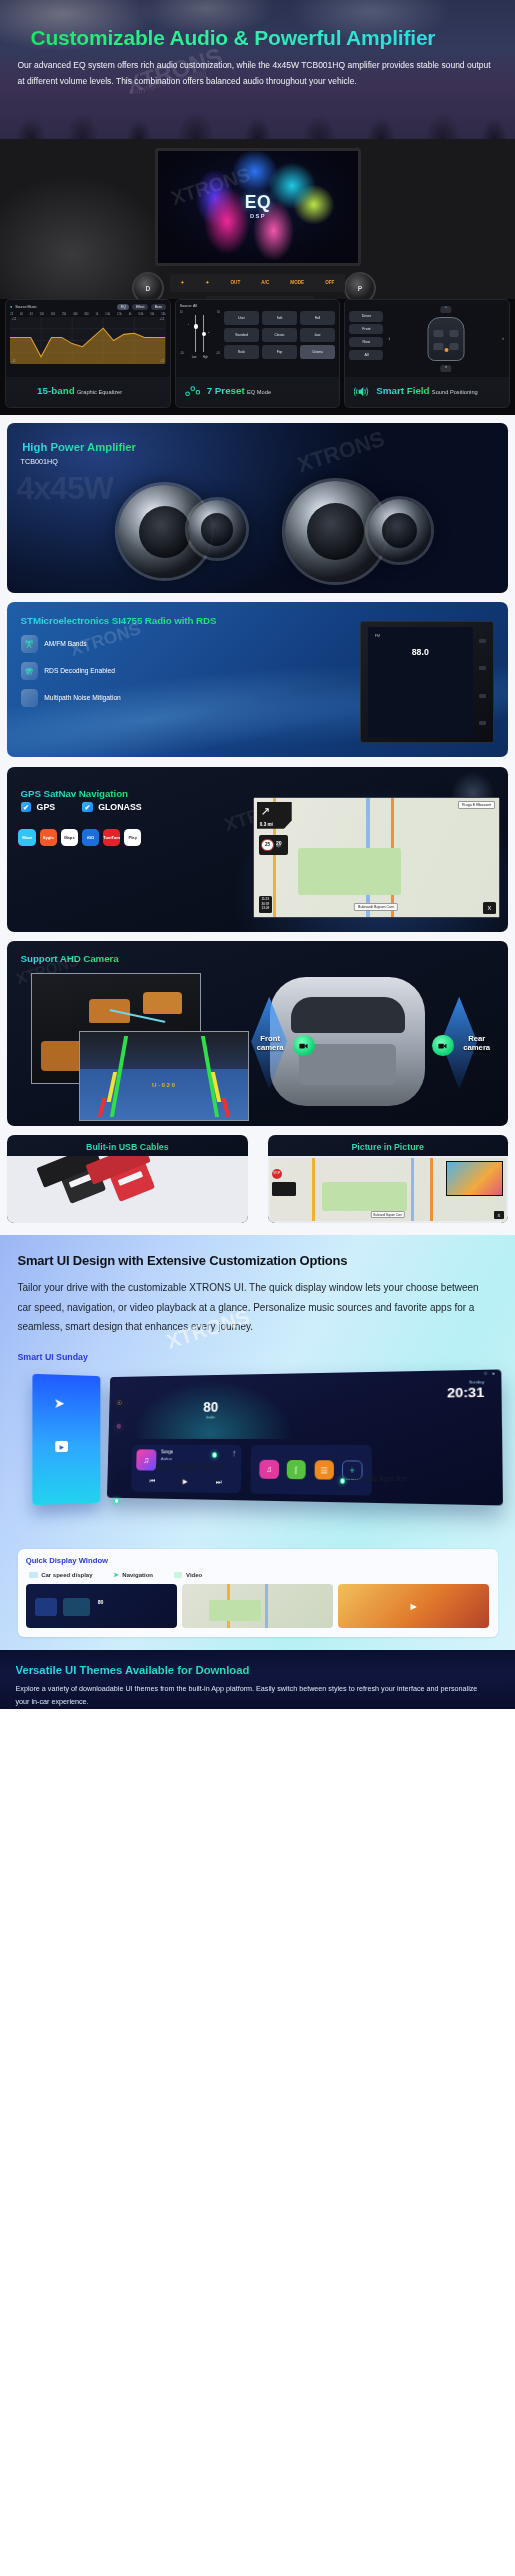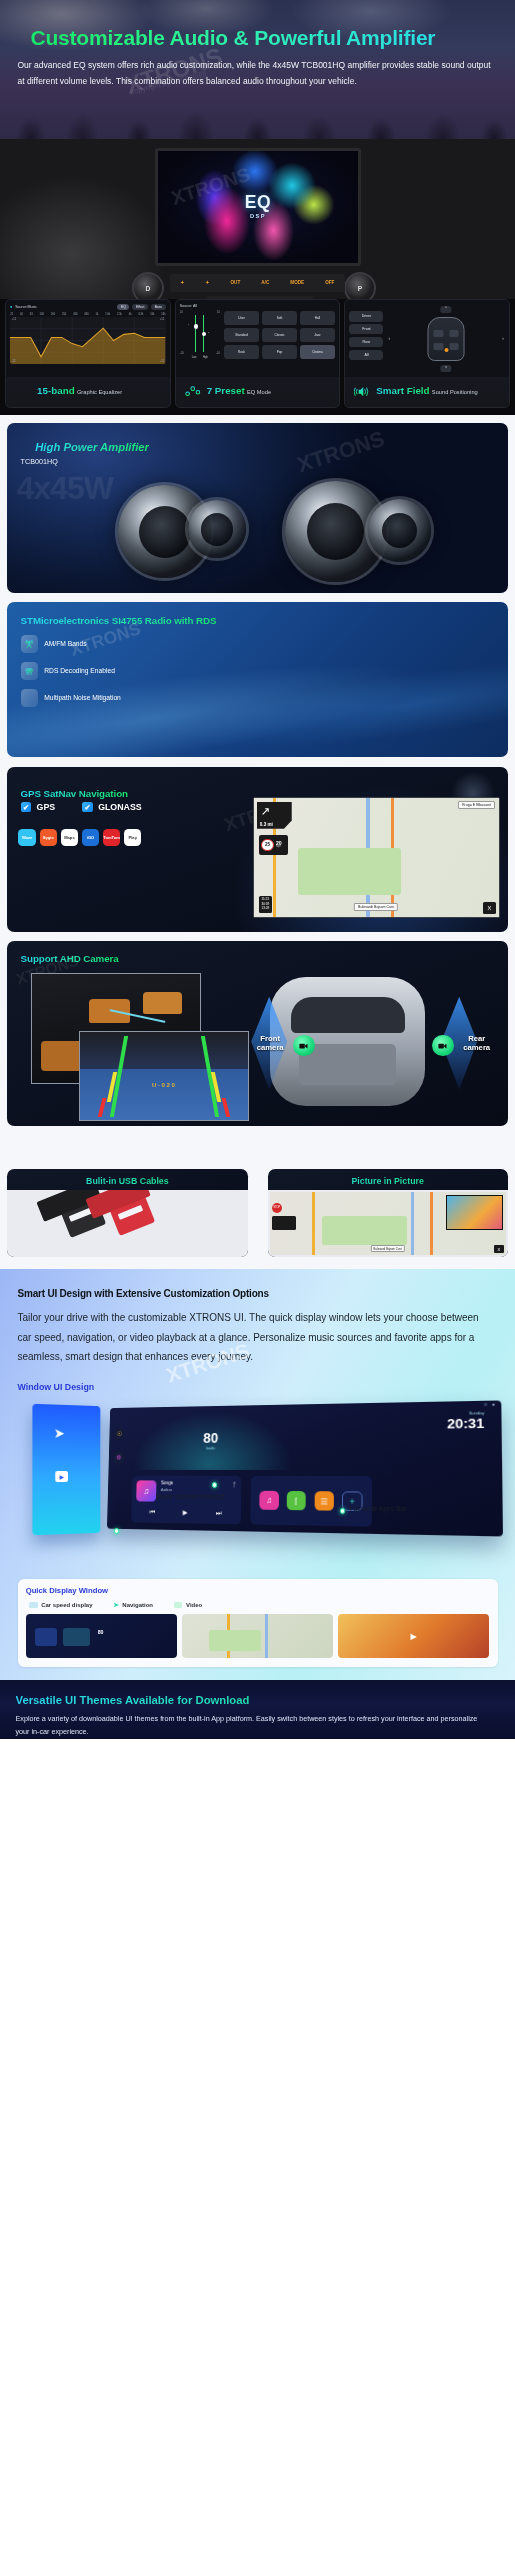--- a/index.html
+++ b/index.html
@@ -140,23 +140,23 @@
   .sf-btn { background:#2b2f38; border-radius:3.6px; height:10.3px; display:flex;
     align-items:center; justify-content:center; color:#dfe5ed; font-size:3.6px; margin-bottom:2.6px;}
 
   
   .light { background:#f5f7fb; padding:8.2px 7.2px; }
 
   .amp-card {
     position:relative; border-radius:7.2px; overflow:hidden; height:170px;
     background: radial-gradient(ellipse 268px 165px at 18% 18%, #24407e 0%, #152a57 40%, #0b1733 75%, #070e22 100%);
   }
-  .amp-card .ttl { position:absolute; left:28px; top:17.5px; font-size:11.3px; font-weight:800;
+  .amp-card .ttl { position:absolute; left:15px; top:17.5px; font-size:11.3px; font-weight:800;
     background:linear-gradient(90deg,#29d8ee,#18e86a); -webkit-background-clip:text;
-    background-clip:text; -webkit-text-fill-color:transparent; color:transparent;font-style:italic;}
+    background-clip:text; -webkit-text-fill-color:transparent; color:transparent;}
   .amp-card .sub { position:absolute; left:13.4px; top:34px; font-size:7.2px; color:#eef3fb; font-weight:500;}
   .amp-watt { position:absolute; left:9.3px; top:47px; font-size:32px; font-weight:800;
     color:rgba(255,255,255,.07); letter-spacing:-1px;}
   .speaker {
     position:absolute; border-radius:50%;
     background: radial-gradient(circle at 38% 32%, #f2f5f8 0%, #aab3bd 18%, #4d555e 45%, #161a20 70%, #0c1016 100%);
     box-shadow: 0 0 0 3.1px rgba(210,220,232,.25), 0 0 20.6px rgba(0,0,0,.6);
   }
   .speaker::after{
     content:""; position:absolute; inset:22%; border-radius:50%;
@@ -205,33 +205,33 @@
   .ahd-card{ height:185px; }
   .camlabel{ position:absolute; color:#fff; font-size:7.7px; font-weight:700; line-height:1.15;
      text-shadow:0 0.5px 1.5px rgba(0,0,0,.8); text-align:center;}
   .cambeam{ position:absolute; width:36px; height:93px;
      background:linear-gradient(180deg,rgba(60,150,255,.85),rgba(20,70,170,.15));
      clip-path: polygon(50% 0%, 100% 48%, 50% 100%, 0% 48%); }
   .camdot{ position:absolute; width:21.6px; height:21.6px; border-radius:50%;
      background:radial-gradient(circle at 40% 35%,#7dffc0,#17d87a 60%,#0fa85c);
      display:flex; align-items:center; justify-content:center;}
 
-  .two-col{ display:flex; gap:20px;margin-top:34px; }
+  .two-col{ display:flex; gap:20px; }
   .two-col .dark-card{ flex:1; }
   .mini-title{ text-align:center; padding:6.7px 3.1px 4.6px; font-size:8.8px; font-weight:800;
      background:linear-gradient(90deg,#29d8ee,#18e86a); -webkit-background-clip:text;
      background-clip:text; -webkit-text-fill-color:transparent; color:transparent;}
   .mini-body{ background:#e9ebf0; height:67px; position:relative; overflow:hidden;}
 
   
   .smartui{
     background: linear-gradient(120deg,#9bb6f5 0%,#b9d3fb 22%,#cfeefb 48%,#b7f0f5 70%,#d8f3fb 100%);
     padding:18.5px 17.5px 13.4px 17.5px; position:relative; overflow:hidden;
   }
-  .smartui h2{ font-size:10px; font-weight:800; line-height:1.3; color:#101418; letter-spacing:-0.2px;}
+  .smartui h2{ font-size:13px; font-weight:800; line-height:1.3; color:#101418; letter-spacing:-0.2px;}
   .smartui p{ margin-top:8.2px; font-size:10px; line-height:1.95; color:#1b2127; max-width:464px;}
   .sub-head{ margin-top:15.5px; font-size:8.8px; font-weight:800; color:#2b3bd6;}
   .ui-stage{ position:relative; height:170px; margin-top:7.2px;}
   .hu-screen{
     position:absolute; left:77px; top:4.1px; width:397px; height:128px;
     background: linear-gradient(160deg,#141a44 0%,#0d1234 45%,#080b24 100%);
     border-radius:4.1px; transform: perspective(515px) rotateY(-9deg) rotateX(3deg);
     box-shadow:0 10.3px 20.6px rgba(20,40,90,.35); overflow:hidden;
   }
   .hu-left-panel{
@@ -567,20 +567,34 @@
                   <line x1="8" y1="4" x2="8" y2="20"></line>
                 <line x1="12" y1="7" x2="12" y2="17"></line>
                   <line x1="16" y1="10" x2="16" y2="14"></line>
                 <line x1="20" y1="11" x2="20" y2="13"></line>
               </g>
             </svg>
           </span>
           <span class="btxt">Multipath Noise Mitigation</span>
         </div>
       </div>
+      <div style="position:absolute; right:13.4px; top:18.5px; width:134px; height:122px;
+                  background:linear-gradient(150deg,#1c1f26,#0b0d12); border-radius:3.1px; border:1.5px solid #2a2e36;">
+        <div style="position:absolute;inset:5.2px 20.6px 5.2px 6.2px;background:#0a1020;border-radius:1.5px;">
+          <div style="position:absolute;left:50%;top:19.6px;transform:translateX(-50%);color:#fff;font-size:8.8px;font-weight:700;">88.0</div>
+          <div style="position:absolute;left:7.2px;top:7.2px;color:#9fb4d6;font-size:3.6px;">FM</div>
+        </div>
+        <div style="position:absolute;right:3.1px;top:5.2px;bottom:5.2px;width:15.5px;display:flex;flex-direction:column;
+                    justify-content:space-around;align-items:center;">
+          <span style="width:7.2px;height:4.1px;background:#2f3440;border-radius:1px;"></span>
+          <span style="width:7.2px;height:4.1px;background:#2f3440;border-radius:1px;"></span>
+          <span style="width:7.2px;height:4.1px;background:#2f3440;border-radius:1px;"></span>
+          <span style="width:7.2px;height:4.1px;background:#2f3440;border-radius:1px;"></span>
+        </div>
+      </div>
     </div>
   </section>
 
   <section class="light" style="padding-top:1px;">
     <div class="dark-card gps-card">
       <div style="position:absolute;inset:0;
            background:radial-gradient(ellipse 216px 155px at 75% 78%, rgba(40,90,180,.45), transparent 70%),
                       radial-gradient(circle 31px at 93% 16%, rgba(180,210,255,.25), transparent 70%);"></div>
       <div class="card-title-cyan" style="position:absolute;left:13.4px;top:13.4px;margin-top:8px;">GPS SatNav Navigation</div>
       <div class="chk-row">
@@ -734,21 +748,21 @@
           </div>
         </div>
       </div>
     </div>
   </section>
 
   <section class="smartui">
     <h2>Smart UI Design with Extensive Customization Options</h2>
     <p>Tailor your drive with the customizable XTRONS UI. The quick display window lets your choose between car speed, navigation, or video playback at a glance.  Personalize music sources and favorite apps for a seamless, smart design that enhances every journey.</p>
     <div class="wm" style="left:165px;top:82px;font-size:20.6px;color:rgba(255,255,255,.5);">XTRONS</div>
-    <div class="sub-head">Window UI Design</div>
+    <div class="sub-head">Smart UI Sunday</div>
 
     <div class="ui-stage">
       <div class="hu-screen">
         <div style="position:absolute;left:0;top:0;right:0;height:8.2px;display:flex;justify-content:flex-end;
              gap:4.1px;padding-right:6.2px;align-items:center;color:#9fb4d6;font-size:3.6px;">
           <span>☰</span>
           <span>■</span>
         </div>
         <div style="position:absolute;left:4.1px;top:20.6px;width:17.5px;display:flex;flex-direction:column;gap:11.3px;">
           <span style="width:14.4px;height:14.4px;border-radius:50%;background:#141a3a;display:flex;align-items:center;

